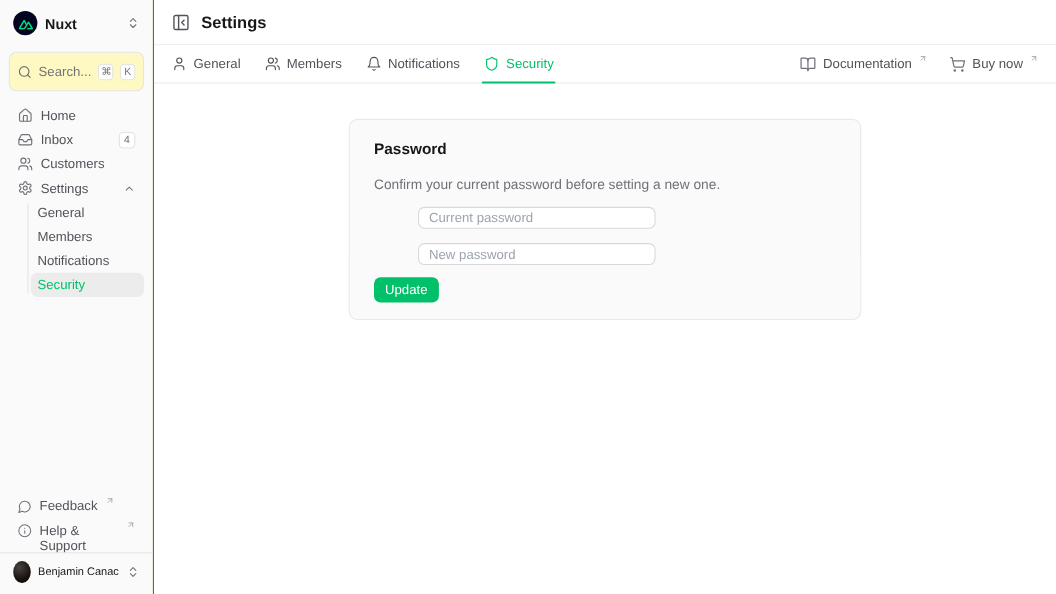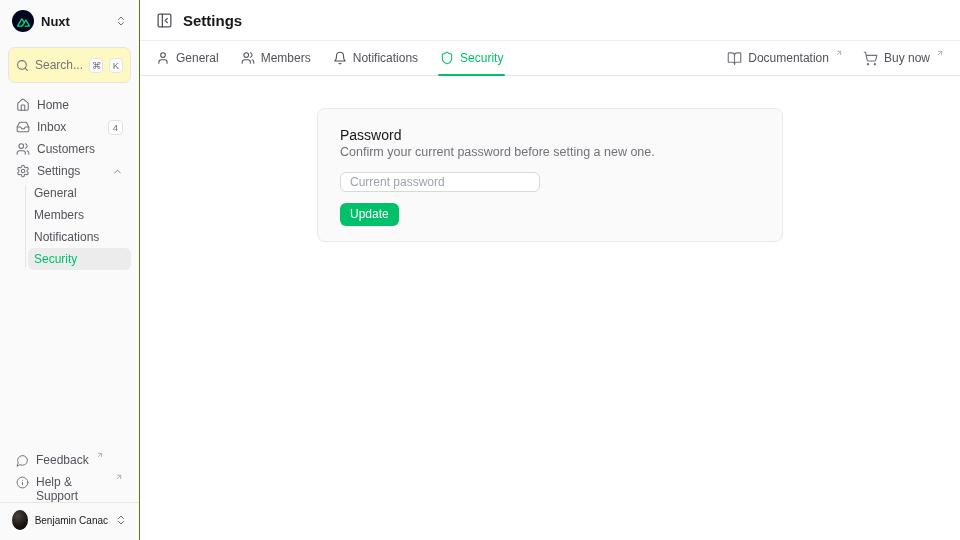--- a/index.html
+++ b/index.html
@@ -43,23 +43,23 @@
   .tabs { display:flex; gap:22px; height:100%; }
   .tab { display:flex; align-items:center; gap:6px; color:#52525b; position:relative; height:100%; cursor:pointer; }
   .tab.active { color:#00c16a; }
   .tab.active::after { content:''; position:absolute; left:-2px; right:-2px; bottom:-1px; height:2px; background:#00c16a; border-radius:2px; }
   .toplinks { margin-left:auto; display:flex; gap:20px; align-items:center; }
   .toplink { display:flex; align-items:flex-start; gap:6px; color:#52525b; font-weight:500; cursor:pointer; }
   .toplink .nav-ic { color:#71717a; margin-top:0; }
 
   .content { flex:1; background:#fff; overflow:hidden; }
   .card { width:466px; margin:32px auto 0; background:#fafafa; border:1px solid #e9e9e9; border-radius:8px; padding:18px 22px 15px; }
-  .card-title { font-size:14px; font-weight:400; color:#171717; }
-  .card-desc { margin-top:0; font-size:12.5px; line-height:1.52; color:#71717a; }
-  .pw-input { display:block; width:200px; height:20px; border:1px solid #d9d9d9; border-radius:6px; background:#fff; padding:0 9px; font-size:12px; color:#171717; outline:none; font-family:"Liberation Sans", sans-serif; }
+  .card-title { font-size:14px; font-weight:700; color:#171717; }
+  .card-desc { margin-top:16px; font-size:12.5px; line-height:1.52; color:#71717a; }
+  .pw-input { display:block; width:216px; height:20px; border:1px solid #d9d9d9; border-radius:6px; background:#fff; padding:0 9px; font-size:12px; color:#171717; outline:none; font-family:"Liberation Sans", sans-serif;margin-left:40px; }
   .pw-input::placeholder { color:#9ca3af; }
   .mt10 { margin-top:10px; } .mt13 { margin-top:13px; }
   .btn { display:inline-block; margin-top:11px; border:none; border-radius:6px; padding:4px 10px 5px; font-size:12px; font-weight:500; color:#fff; cursor:pointer; font-family:"Liberation Sans", sans-serif; }
   .btn-green { background:#00c16a; }
   .btn-red { background:#f0282e; }
   .card.danger { margin-top:35px; background:linear-gradient(to top right, #fdf4f3 0%, #fbe7e6 70%, #fae3e2 100%); border-color:#f1dedd; padding-bottom:17px; }
   .card.danger .btn { margin-top:12px; }
 </style>
 </head>
 <body>
@@ -246,18 +246,19 @@
       </div>
     </div>
   </div>
 
   <div class="content">
 
     <section class="card">
       <h2 class="card-title">Password</h2>
       <p class="card-desc">Confirm your current password before setting a new one.</p>
       <input type="password" class="pw-input mt10" placeholder="Current password" style="">
+      <input type="password" class="pw-input mt13" placeholder="New password" style="">
       <button class="btn btn-green">Update</button>
     </section>
 
 
   </div>
 </div>
 
 </body></html>

